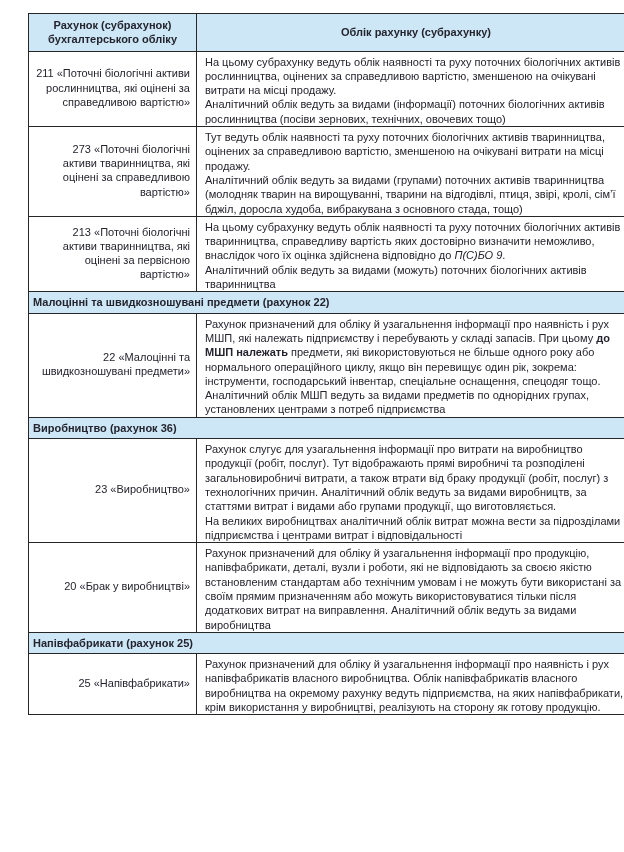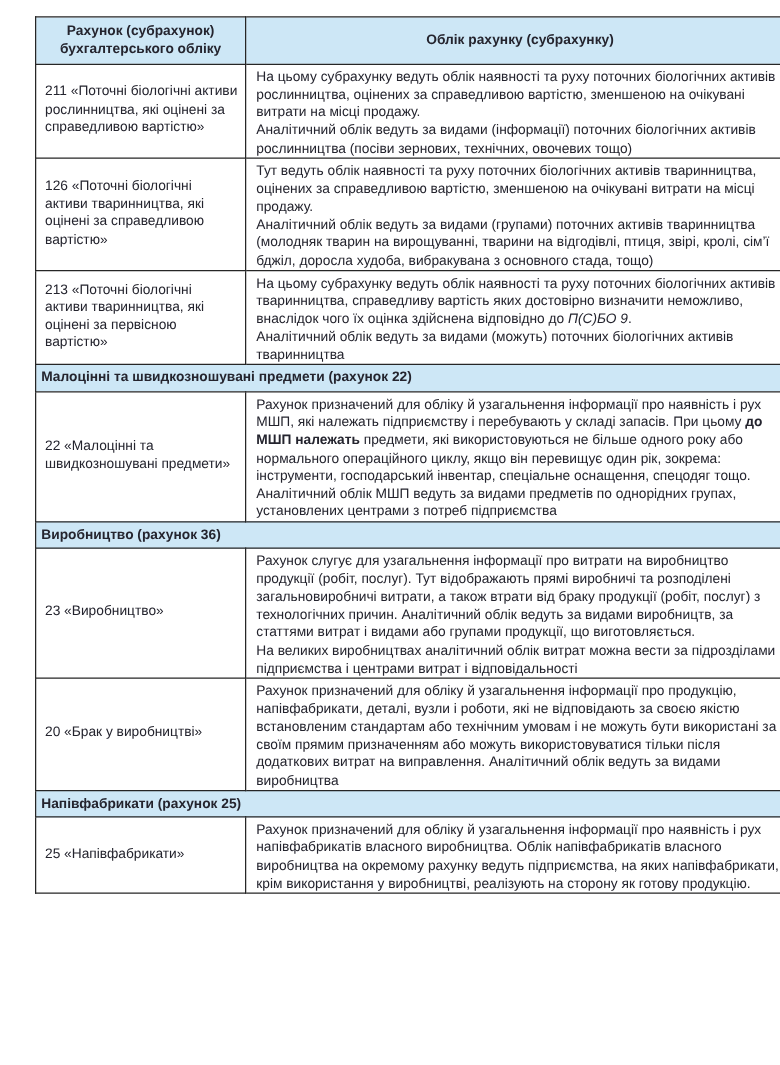--- a/index.html
+++ b/index.html
@@ -35,21 +35,21 @@
   th.head-cell{
     background:var(--header-bg);
     font-weight:bold;
     text-align:center;
     vertical-align:middle;
     padding:4px 6px;
     font-size:11px;
   }
   td.account-cell{
     vertical-align:middle;
-    text-align:left;
+    text-align:right;
     padding:4px 6px 6px 7px;
   }
   td.content-cell{
     vertical-align:top;
     text-align:left;
     padding:3px 8px 0 8px;
   }
   td.section-cell{
     background:var(--section-bg);
     font-weight:bold;
@@ -76,21 +76,21 @@
     </thead>
     <tbody>
         <tr>
           <td class="account-cell">211 «Поточні біологічні активи рослинництва, які оцінені за справедливою вартістю»</td>
           <td class="content-cell">
             <div class="para">На цьому субрахунку ведуть облік наявності та руху поточних біологічних активів рослинництва, оцінених за справедливою вартістю, зменшеною на очікувані витрати на місці продажу.</div>
             <div class="para">Аналітичний облік ведуть за видами (інформації) поточних біологічних активів рослинництва (посіви зернових, технічних, овочевих тощо)</div>
           </td>
         </tr>
         <tr>
-          <td class="account-cell">126 «Поточні біологічні активи тваринництва, які оцінені за справедливою вартістю»</td>
+          <td class="account-cell">273 «Поточні біологічні активи тваринництва, які оцінені за справедливою вартістю»</td>
           <td class="content-cell">
             <div class="para">Тут ведуть облік наявності та руху поточних біологічних активів тваринництва, оцінених за справедливою вартістю, зменшеною на очікувані витрати на місці продажу.</div>
             <div class="para">Аналітичний облік ведуть за видами (групами) поточних активів тваринництва (молодняк тварин на вирощуванні, тварини на відгодівлі, птиця, звірі, кролі, сім’ї бджіл, доросла худоба, вибракувана з основного стада, тощо)</div>
           </td>
         </tr>
         <tr>
           <td class="account-cell">213 «Поточні біологічні активи тваринництва, які оцінені за первісною вартістю»</td>
           <td class="content-cell">
             <div class="para">На цьому субрахунку ведуть облік наявності та руху поточних біологічних активів тваринництва, справедливу вартість яких достовірно визначити неможливо, внаслідок чого їх оцінка здійснена відповідно до <i>П(С)БО 9</i>.</div>
             <div class="para">Аналітичний облік ведуть за видами (можуть) поточних біологічних активів тваринництва</div>

